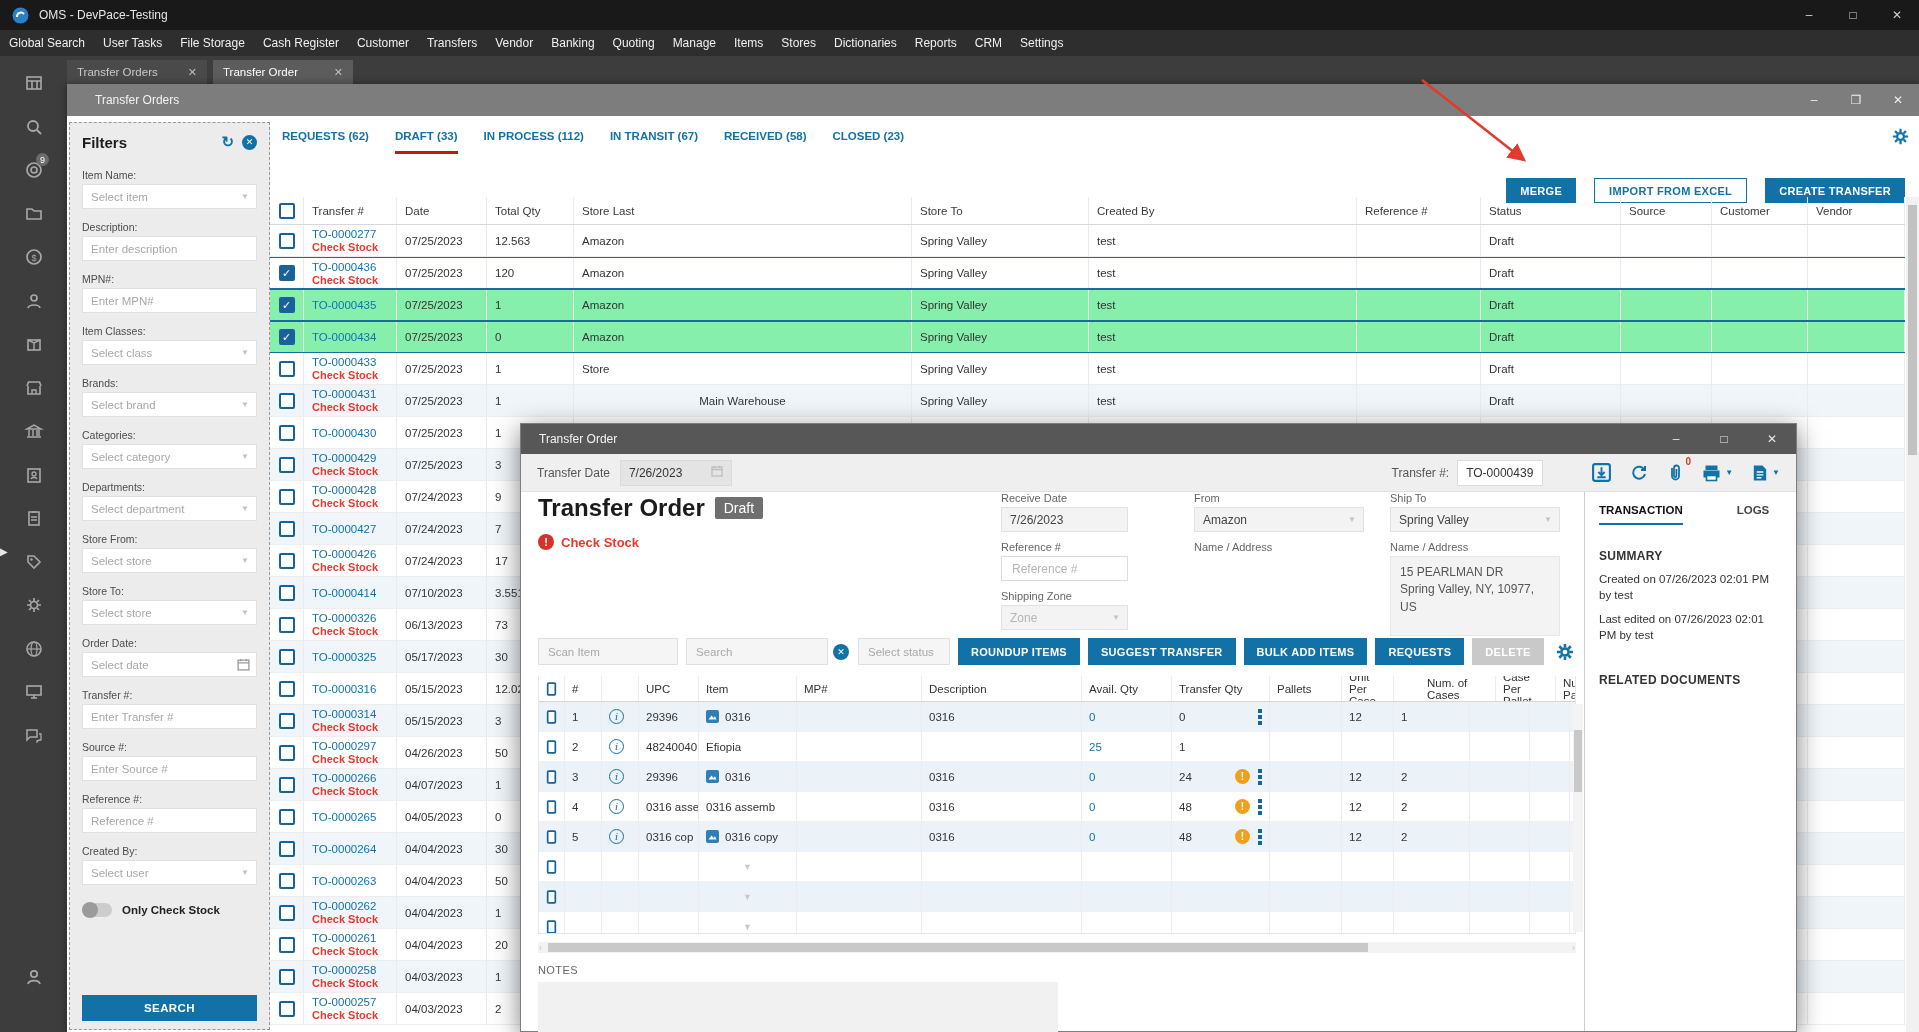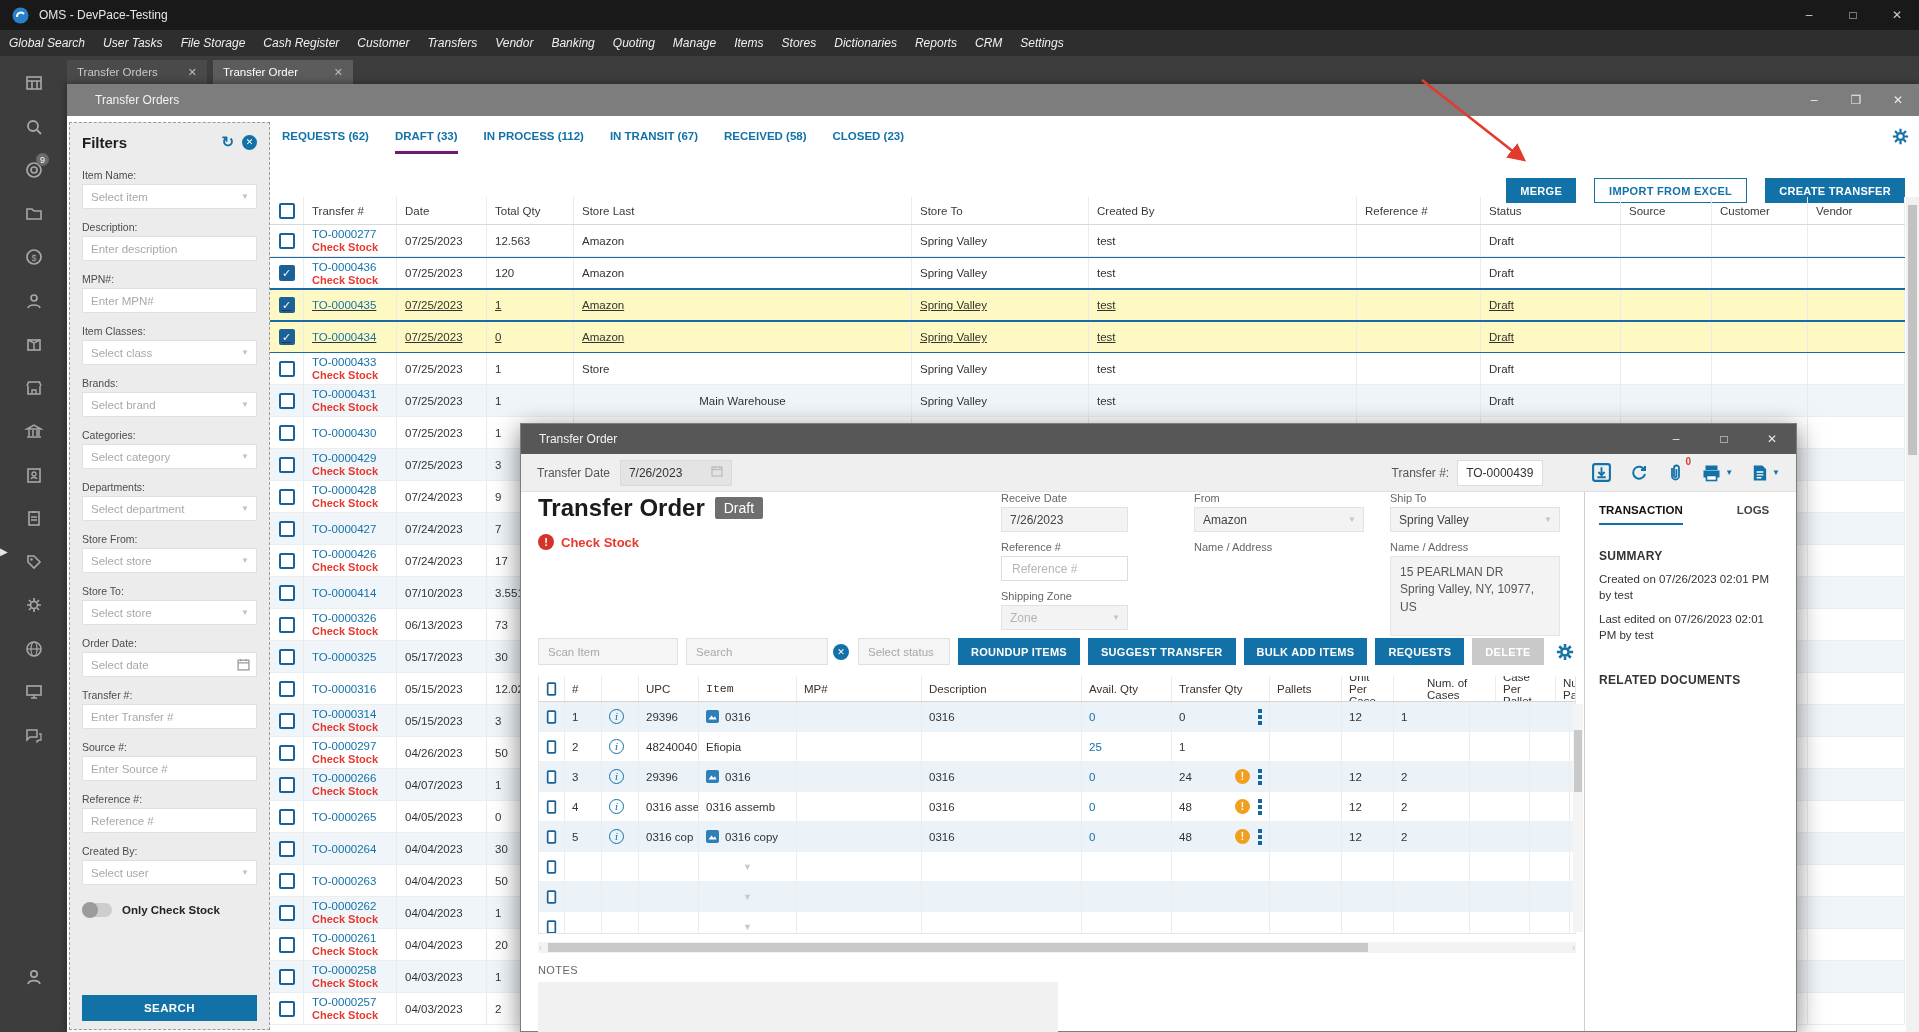--- a/index.html
+++ b/index.html
@@ -4,21 +4,21 @@
 <style>
   html,body{margin:0;padding:0;background:#2b2b2b;}
   *{box-sizing:border-box;font-family:"Liberation Sans",sans-serif;}
   #stage{position:relative;width:1919px;height:1032px;overflow:hidden;background:#3d3d3d;}
 
   
   .tbar{position:absolute;left:0;top:0;right:0;height:30px;background:#191919;display:flex;align-items:center;color:#e6e6e6;font-size:12px;}
   .appic{margin:0 10px 0 12px;display:flex;}
   .wbtns{margin-left:auto;display:flex;}
   .wb{width:44px;height:30px;display:flex;align-items:center;justify-content:center;color:#cfcfcf;font-size:12px;}
-  .mbar{position:absolute;left:0;top:30px;right:0;height:26px;background:#2e2e2e;display:flex;align-items:center;color:#f0f0f0;font-size:12px;font-style:italic;}
+  .mbar{position:absolute;left:0;top:30px;right:0;height:26px;background:#2e2e2e;display:flex;align-items:center;color:#f0f0f0;font-size:12px;}
   .mitem{padding:0 9px;height:26px;display:flex;align-items:center;white-space:nowrap;}
   .dtabs{position:absolute;left:67px;top:58px;right:0;height:26px;display:flex;align-items:flex-end;}
   .dtab{height:24px;display:flex;align-items:center;background:#4a4a4a;color:#c9c9c9;font-size:11.5px;padding:0 10px;margin-right:6px;min-width:140px;}
   .dtab.active{background:#5c5c5c;color:#fff;}
   .dtab .x{margin-left:auto;color:#bdbdbd;font-size:11px;padding-left:18px;}
 
   
   .rail{position:absolute;left:0;top:56px;bottom:0;width:67px;background:#3d3d3d;}
   .ric{position:absolute;left:23px;width:22px;height:22px;color:#a8a8a8;display:flex;align-items:center;justify-content:center;}
   .ric svg{display:block;}
@@ -48,36 +48,36 @@
   .fin .calic{position:absolute;right:6px;pointer-events:none;display:flex;}
   .togrow{display:flex;align-items:center;margin-top:14px;gap:10px;}
   .tgl{width:30px;height:14px;border-radius:8px;background:#cdcdcd;position:relative;}
   .tgl:before{content:"";position:absolute;left:0px;top:-1px;width:16px;height:16px;border-radius:50%;background:#9b9b9b;}
   .toglabel{font-size:11.5px;color:#222;font-weight:bold;}
   .fsearch{margin-top:auto;height:26px;background:#1272a8;color:#fff;font-size:11.5px;font-weight:bold;display:flex;align-items:center;justify-content:center;letter-spacing:.4px;}
 
   
   .stabs{position:absolute;left:215px;top:14px;display:flex;gap:26px;}
   .stab{font-size:11.5px;font-weight:bold;color:#1272a8;padding-bottom:9px;white-space:nowrap;}
-  .stab.active{border-bottom:3px solid #701a75;}
+  .stab.active{border-bottom:3px solid #b91c1c;}
   .gearTop{position:absolute;right:10px;top:12px;color:#1272a8;}
   .abtns{position:absolute;right:14px;top:62px;display:flex;gap:18px;}
   .btn{height:25px;display:flex;align-items:center;justify-content:center;font-size:11px;font-weight:bold;padding:0 14px;letter-spacing:.3px;}
   .btn.solid{background:#1272a8;color:#fff;}
   .btn.ghost{background:#fff;color:#1272a8;border:1px solid #1272a8;}
 
   
   .otable{position:absolute;left:203px;top:81px;width:1635px;bottom:0;overflow:hidden;font-size:11.5px;color:#333;}
   .orow{display:flex;height:32px;align-items:stretch;border-bottom:1px solid #ededed;}
   .ohead{height:28px;border-bottom:1px solid #d8d8d8;font-size:11.5px;color:#3a3a3a;}
   .ocell{flex:none;display:flex;flex-direction:column;justify-content:center;padding:0 8px;border-right:1px solid #ebebeb;overflow:hidden;white-space:nowrap;}
   .ohead .ocell{justify-content:center;}
   .orow.alt{background:#f0f5fa;}
   .orow.checkedrow{border-top:1px solid #1a6aa5;border-bottom:1px solid #1a6aa5;}
-  .orow.sel{background:#fef9c3;text-decoration:underline;}
+  .orow.sel{background:#86efac;}
   .olink{color:#1272a8;line-height:14px;}
   .ocs{color:#e8392f;font-weight:bold;line-height:13px;font-size:11px;}
   .cbwrap{align-items:center;flex-direction:row;justify-content:center;display:flex;}
   .cb{width:16px;height:16px;border:2px solid #1a6198;border-radius:2px;background:#fff;display:flex;align-items:center;justify-content:center;}
   .cb.on{background:#1a6198;color:#fff;font-size:11px;}
   .cb.on:before{content:"\2713";}
   .vsb{position:absolute;right:0px;top:81px;bottom:0;width:13px;background:#f1f1f1;}
   .vsbThumb{position:absolute;left:2px;right:2px;top:8px;height:250px;background:#c2c2c2;}
 
   
@@ -1087,21 +1087,21 @@
         </div>
 
         <div class="itable" id="itable">
             <div class="irow ihead">
               <div class="icell cbwrap" style="width: 26px;">
                 <span class="cb" style="transform: scale(0.85);"></span>
               </div>
               <div class="icell" style="width: 37px;">#</div>
               <div class="icell" style="width: 37px;"></div>
               <div class="icell" style="width: 60px;">UPC</div>
-              <div class="icell" style="width: 98px; font-family: Liberation Mono, monospace;">Item</div>
+              <div class="icell" style="width: 98px;">Item</div>
               <div class="icell" style="width: 125px;">MP#</div>
               <div class="icell" style="width: 160px;">Description</div>
               <div class="icell" style="width: 90px;">Avail. Qty</div>
               <div class="icell" style="width: 98px;">Transfer Qty</div>
               <div class="icell" style="width: 72px;">Pallets</div>
               <div class="icell" style="width: 52px;">Unit Per Case</div>
               <div class="icell" style="width: 76px; margin-left: 26px;">Num. of Cases</div>
               <div class="icell" style="width: 60px;">Case Per Pallet</div>
               <div class="icell" style="width: 40px;">Nu Pal</div>
             </div>

